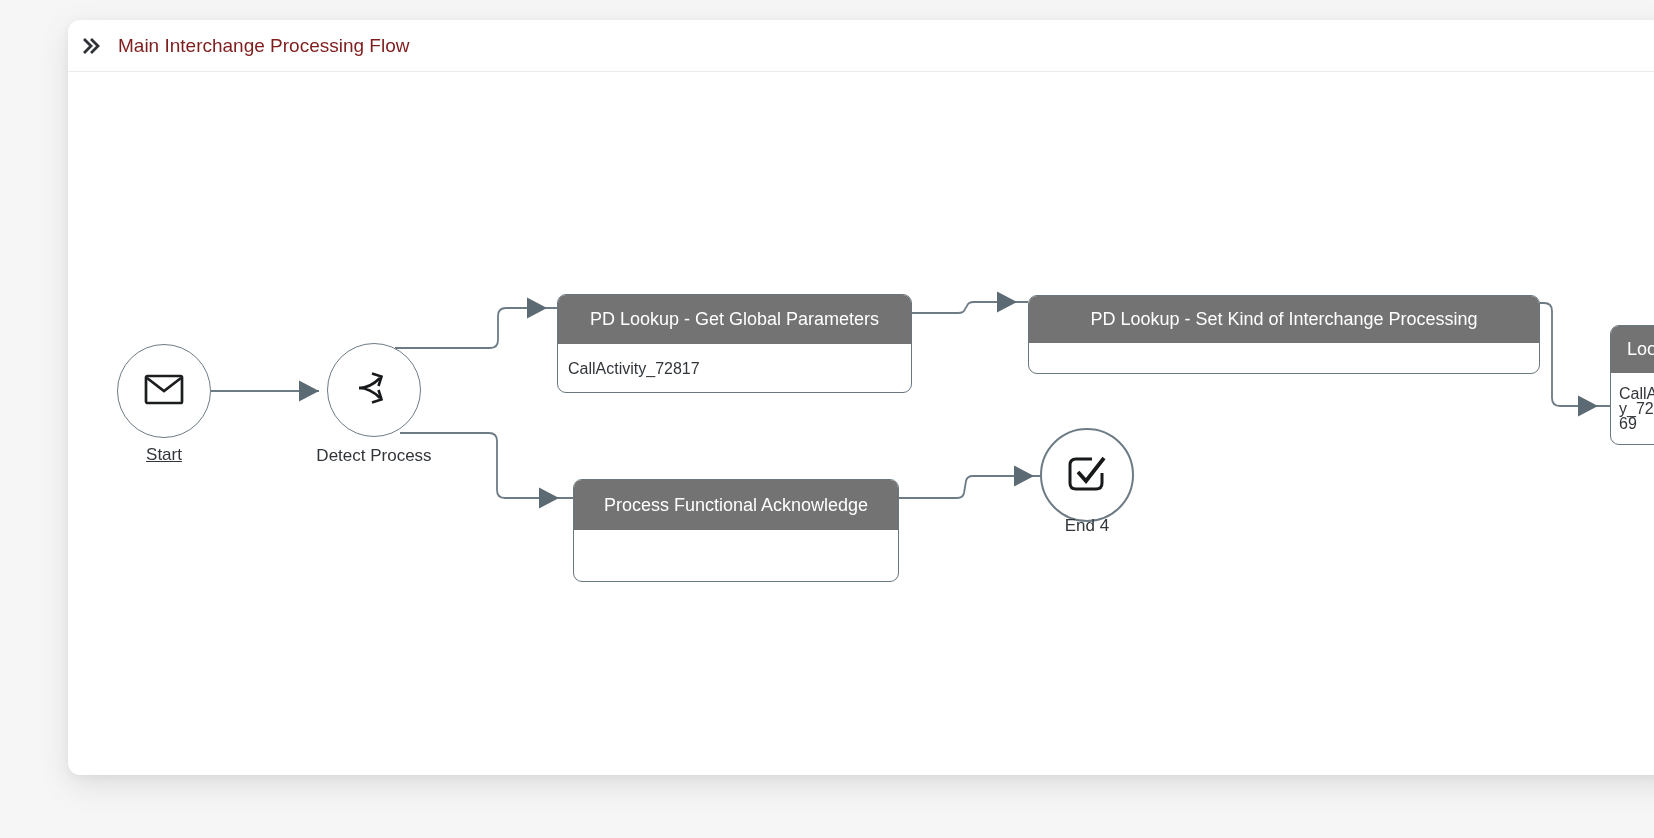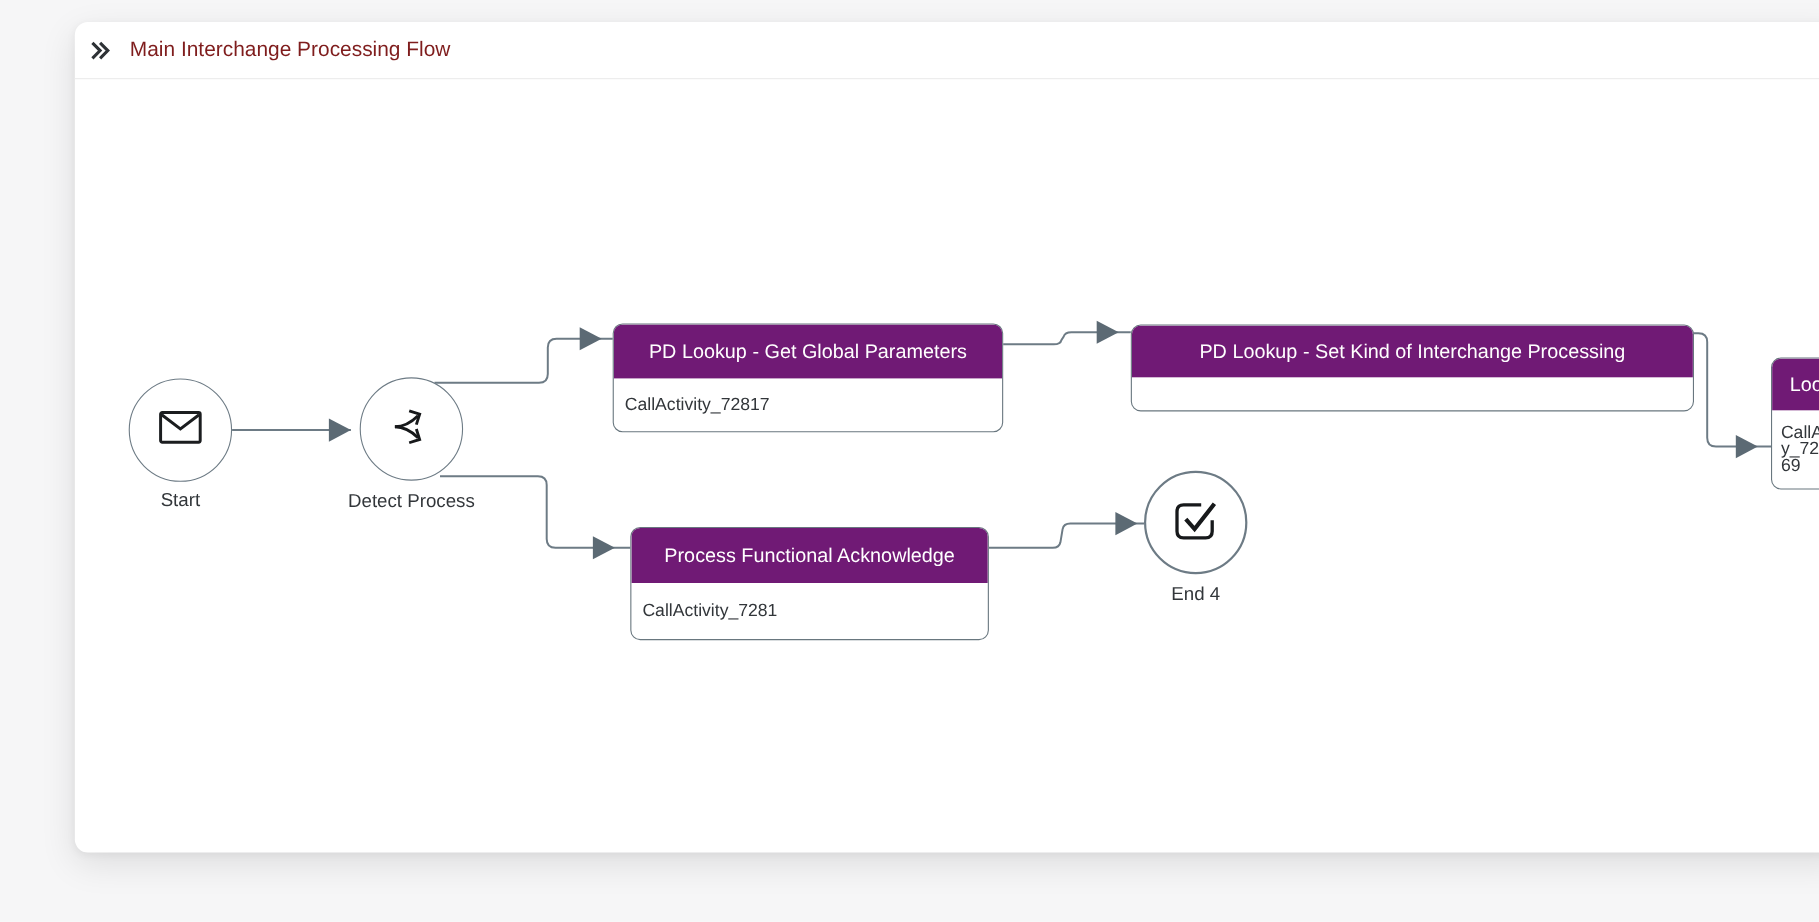--- a/index.html
+++ b/index.html
@@ -59,21 +59,21 @@
     position: absolute;
     border: 1px solid #69777f;
     border-radius: 9px;
     background: #fff;
     box-sizing: border-box;
     overflow: hidden;
     display: flex;
     flex-direction: column;
   }
   .task-header {
-    background: #701a75;
+    background: #737373;
     color: #ffffff;
     font-size: 18px;
     display: flex;
     align-items: center;
     justify-content: center;
     flex: 0 0 auto;
     white-space: nowrap;
   }
   .task-body {
     flex: 1 1 auto;
@@ -126,21 +126,21 @@
     </svg>
 
     <div class="circle" style="left:49px; top:272px;">
       <span>
         <svg width="40" height="31" viewBox="0 0 40 31">
           <rect x="2" y="2" width="36" height="27" rx="1.5" fill="none" stroke="#1b1d1f" stroke-width="2.7"></rect>
           <path d="M3 4 L20 17 L37 4" fill="none" stroke="#1b1d1f" stroke-width="2.7"></path>
         </svg>
       </span>
     </div>
-    <div class="shape-label" style="left:16px; top:373px;">Start</div>
+    <div class="shape-label" style="left:16px; top:373px;text-decoration:underline;">Start</div>
 
     <div class="circle" style="left:259px; top:271px;">
       <span>
         <svg width="46" height="46" viewBox="0 0 46 46">
           <path d="M8 23 Q19 23 29 13" fill="none" stroke="#17191b" stroke-width="2.6"></path>
           <path d="M21 8.5 L30.5 11.5 L27.5 21" fill="none" stroke="#17191b" stroke-width="2.6"></path>
           <path d="M8 23 Q19 23 29 33" fill="none" stroke="#17191b" stroke-width="2.6"></path>
           <path d="M21 37.5 L30.5 34.5 L27.5 25" fill="none" stroke="#17191b" stroke-width="2.6"></path>
         </svg>
       </span>
@@ -154,33 +154,32 @@
       </div>
     </div>
 
     <div class="task" style="left:960px; top:223px; width:512px; height:79px;">
       <div class="task-header" style="height:47px;">PD Lookup - Set Kind of Interchange Processing</div>
     </div>
 
     <div class="task" style="left:505px; top:407px; width:326px; height:103px;">
       <div class="task-header" style="height:50px;text-align:center;">Process Functional Acknowledge</div>
       <div class="task-body">
-        <div>CallActivity_7281</div>
       </div>
     </div>
 
     <div class="circle end" style="left:972px; top:356px;">
       <span>
         <svg width="44" height="42" viewBox="0 0 44 42">
           <path d="M27 7 L11 7 Q5 7 5 13 L5 31 Q5 37 11 37 L31 37 Q37 37 37 31 L37 21" fill="none" stroke="#17191b" stroke-width="3"></path>
           <path d="M13 20 L21 29 L39 6" fill="none" stroke="#17191b" stroke-width="3.8"></path>
         </svg>
       </span>
     </div>
-    <div class="shape-label" style="left:939px; top:458px;">End 4</div>
+    <div class="shape-label" style="left:939px; top:444px;">End 4</div>
 
     <div class="task" style="left:1542px; top:253px; width:64px; height:120px;">
       <div class="task-header" style="height:47px;">Loo</div>
       <div class="task-body" style="padding:0 8px; line-height:15px;">
         <div>CallA</div>
         <div>y_72</div>
         <div>69</div>
       </div>
     </div>
 

